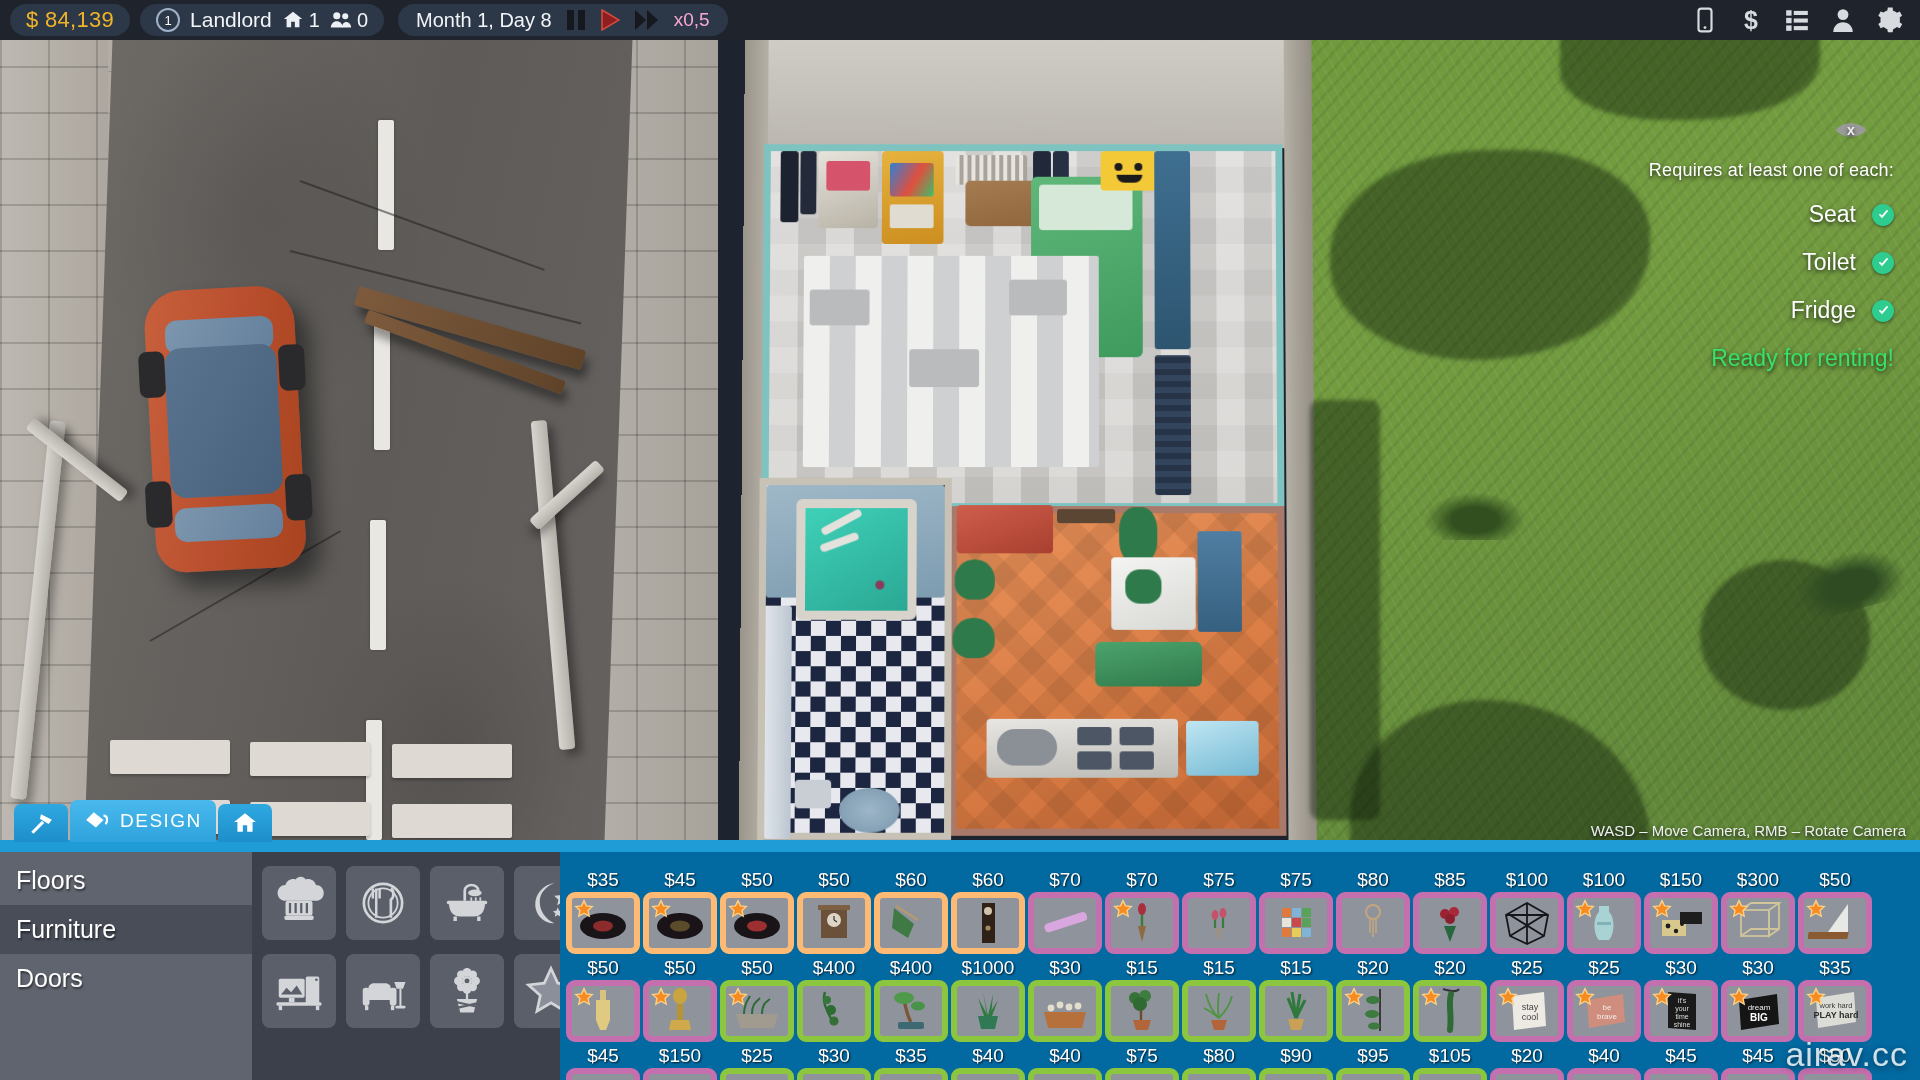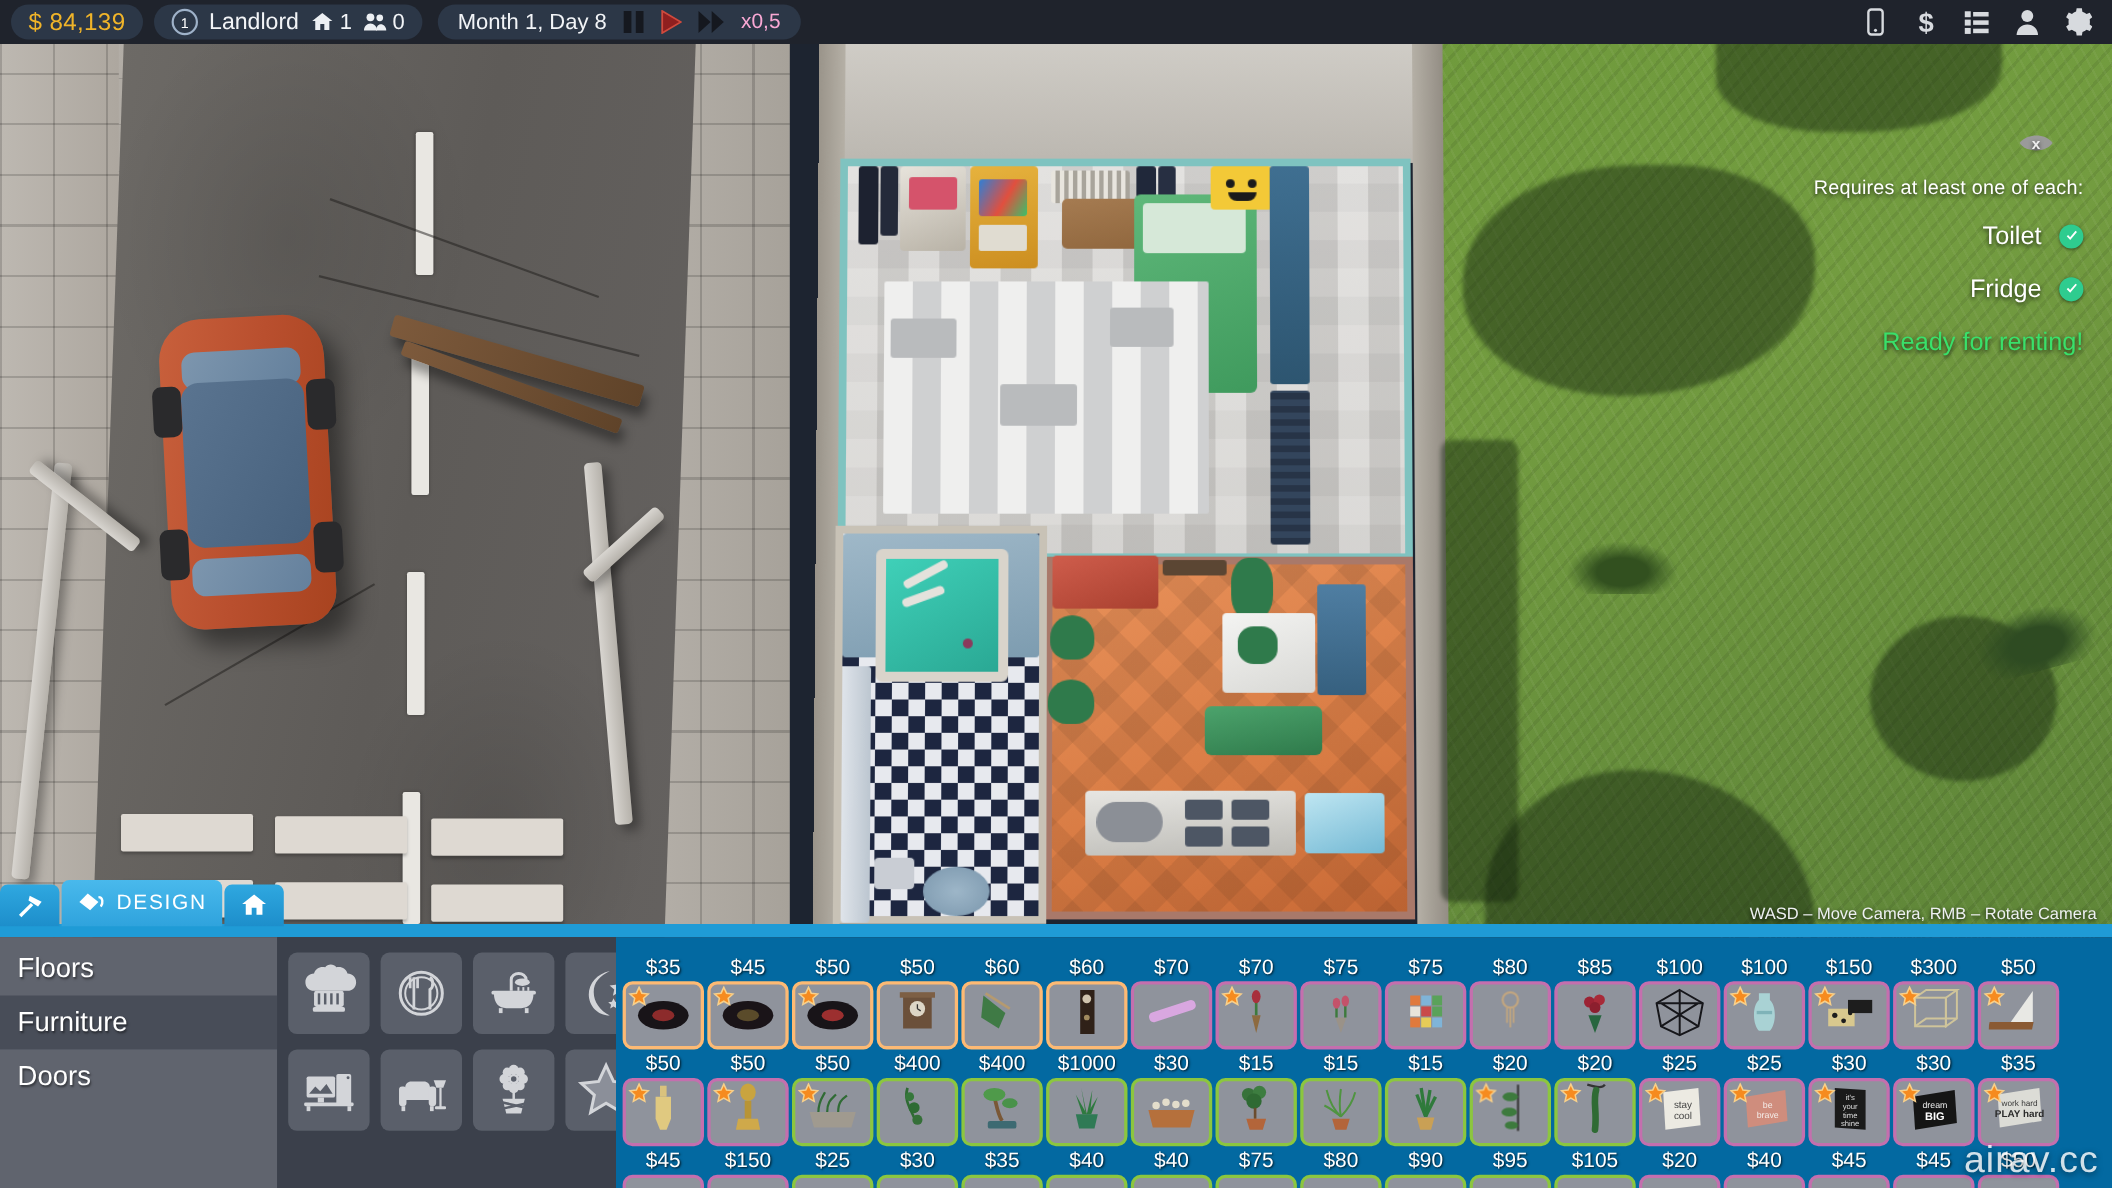--- a/index.html
+++ b/index.html
@@ -194,21 +194,21 @@
   
   .hints {
     position: absolute; right: 14px; bottom: 196px; text-align: right;
     color: #eef0f2; font-size: 15px; line-height: 1.42; z-index: 30;
     text-shadow: 0 2px 4px rgba(0,0,0,.85);
   }
 
   
   .tabrow {
     position: absolute; left: 0; bottom: 238px; height: 42px; z-index: 35;
-    display: flex; align-items: flex-end; gap: 2px; 
+    display: flex; align-items: flex-end; gap: 2px; padding-left: 14px;
   }
   .tab {
     height: 38px; background: linear-gradient(180deg,#2fa8e0,#1d8ecb);
     border-radius: 7px 7px 0 0; display: flex; align-items: center;
     padding: 0 14px; gap: 10px; cursor: pointer;
   }
   .tab.active { background: linear-gradient(180deg,#49b9ec,#2fa3dd); height: 42px; }
   .tab-label { color: #fff; font-size: 19px; letter-spacing: 1.5px; }
   .tab svg { width: 26px; height: 26px; fill: #fff; }
   .tabbar-strip {
@@ -244,22 +244,22 @@
     padding: 16px 0 0 6px;
   }
   .itemrow { display: flex; gap: 3px; margin-bottom: 2px; }
   .item { width: 74px; }
   .item-price {
     height: 24px; text-align: center; color: #fff; font-size: 19px;
     text-shadow: 1px 1px 2px rgba(0,0,0,.8); line-height: 24px;
   }
   .item-box {
     width: 74px; height: 62px; border-radius: 9px; position: relative;
-    background: #8f939c; border: 3px solid #fdba74; cursor: pointer;
-    display: flex; justify-content: center; overflow: hidden;
+    background: #8f939c; border: 6px solid #fdba74; cursor: pointer;
+    display: flex; align-items: center; justify-content: center; overflow: hidden;
   }
   .item-box.deco { border-color: #c46fae; }
   .item-box.plant { border-color: #8cc63f; }
   .item-star {
     position: absolute; left: 2px; top: 1px; width: 20px; height: 20px; z-index: 3;
   }
   .item-star svg { width: 20px; height: 20px; fill: #f68b1f; stroke: #f8d08a; stroke-width: 1.4; }
   .thumb { width: 54px; height: 50px; display:block; }
 
   .watermark {
@@ -471,20 +471,28 @@
   <div class="reqpanel">
     <div class="req-close">
       <svg viewBox="0 0 34 24" width="34" height="24">
         <path d="M2 12 C8 3, 26 3, 32 12 C26 21, 8 21, 2 12 Z" fill="#9a9a9a"></path>
         <text x="17" y="17" font-size="14" font-weight="bold" text-anchor="middle" fill="#eee" font-family="Liberation Sans, sans-serif">x</text>
       </svg>
     </div>
     <div class="req-title">Requires at least one of each:</div>
 
     <div class="req-row">
+      <span>Seat</span>
+      <span class="req-check">
+        <svg viewBox="0 0 14 14">
+            <path d="M2 7.4 L5.4 11 L12 3.2 L10.6 2 L5.3 8.2 L3.3 6.1 Z"></path>
+          </svg>
+      </span>
+    </div>
+    <div class="req-row">
       <span>Toilet</span>
       <span class="req-check">
         <svg viewBox="0 0 14 14">
             <path d="M2 7.4 L5.4 11 L12 3.2 L10.6 2 L5.3 8.2 L3.3 6.1 Z"></path>
           </svg>
       </span>
     </div>
     <div class="req-row">
       <span>Fridge</span>
       <span class="req-check">

